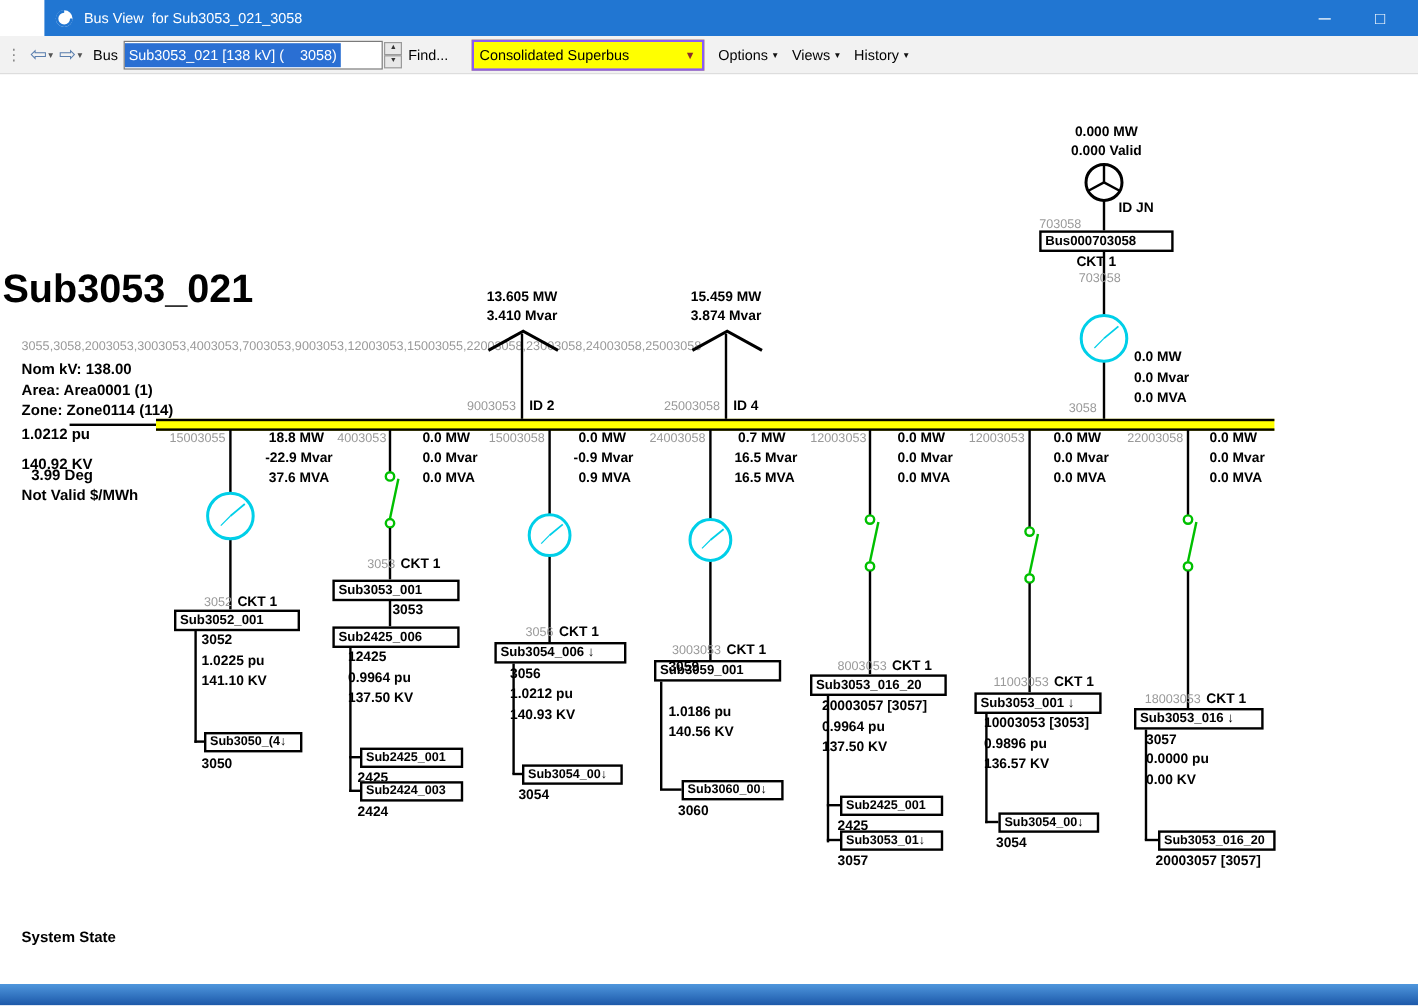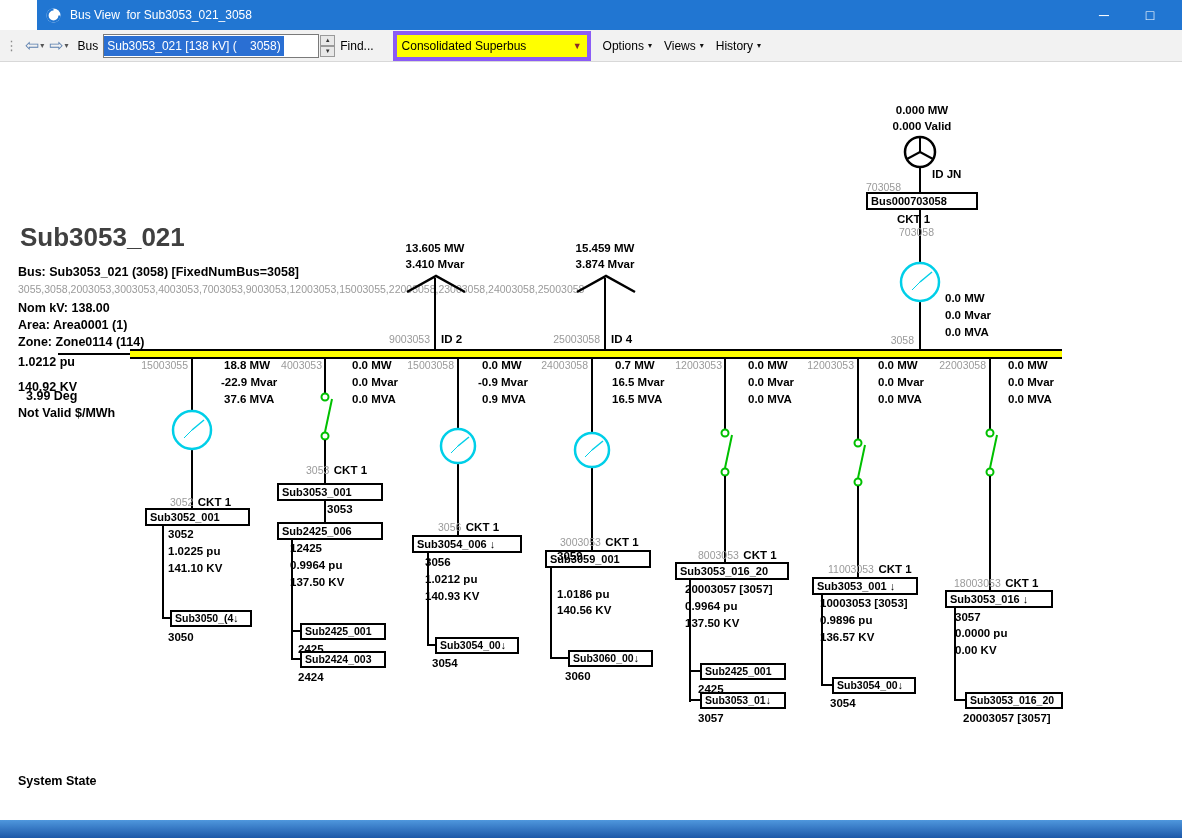--- a/index.html
+++ b/index.html
@@ -11,34 +11,34 @@
   .win-btn{width:46px;height:30px;display:flex;align-items:center;justify-content:center;font-size:14px;color:#fff;}
   .toolbar{position:absolute;left:0;top:30px;width:100%;height:31px;background:#f2f2f2;border-bottom:1px solid #d8d8d8;display:flex;align-items:center;font-size:12px;color:#000;}
   .grip{color:#8a8a8a;font-size:13px;margin:0 6px 0 5px;}
   .navarrow{color:#5b7fae;font-size:17px;margin:0 1px;}
   .caret{color:#555;font-size:8px;margin:0 4px 0 0;}
   .lbl{margin:0 5px;}
   .combo{height:22px;background:#fff;border:1px solid #7a7a7a;display:flex;align-items:center;overflow:hidden;}
   .sel{background:#2a6fd3;color:#fff;font-size:12px;white-space:pre;padding:3px 3px;}
   .spin{width:15px;height:22px;display:flex;flex-direction:column;margin-left:1px;}
   .spin-b{flex:1;border:1px solid #9a9a9a;background:#e8e8e8;font-size:6px;display:flex;align-items:center;justify-content:center;color:#333;}
-  .ycombo{height:22px;background:#ffff00;border:4px solid #8b5cf6;width:180px;display:flex;align-items:center;justify-content:space-between;padding:0 5px;margin-left:14px;}
+  .ycombo{height:22px;background:#ffff00;border:2px solid #8b5cf6;width:180px;display:flex;align-items:center;justify-content:space-between;padding:0 5px;margin-left:14px;}
   .ycaret{color:#8a2a2a;font-size:9px;}
   .menu{display:flex;align-items:center;margin-left:12px;}
   .mcaret{font-size:8px;color:#111;margin-left:4px;}
   .canvas{position:absolute;left:0;top:62px;width:1182px;height:758px;background:#fff;}
   .abs{position:absolute;}
   .t{position:absolute;white-space:nowrap;font-size:12px;color:#000;line-height:1.15;}
   .m{font-weight:bold;font-size:11.5px;}
   .hb{font-weight:bold;font-size:12.5px;}
   .g{color:#9a9a9a;}
   .s10{font-size:10.5px;}
   .ra{text-align:right;}
   .ctr{text-align:center;}
-  .pagetitle{position:absolute;left:20px;top:160px;font-size:26px;font-weight:bold;color:#404040;white-space:nowrap;}
+  .pagetitle{position:absolute;left:2px;top:160px;font-size:33px;font-weight:bold;color:#000000;white-space:nowrap;}
   .vline{position:absolute;width:2px;background:#000;}
   .hline{position:absolute;height:2px;background:#000;}
   .busbar{position:absolute;left:130px;top:287px;width:932px;height:6px;background:#ffff00;border-top:2px solid #000;border-bottom:2px solid #000;}
   .box{position:absolute;box-sizing:border-box;border:2px solid #000;background:#fff;font-size:11px;font-weight:bold;line-height:14px;height:18px;padding:0 3px;white-space:nowrap;overflow:hidden;}
   .box.sm{height:17px;font-size:10.5px;line-height:13px;}
   .statusbar{position:absolute;left:0;top:820px;width:100%;height:18px;background:linear-gradient(#4f97dd,#1b57a8);}
   .cktlbl{position:absolute;white-space:nowrap;text-align:center;}
 </style>
 </head>
 <body>
@@ -86,21 +86,20 @@
     </span>
     <span class="menu">
       <span>History</span>
       <span class="mcaret">▾</span>
     </span>
   </div>
 
   <div class="canvas">
 
     <div class="pagetitle">Sub3053_021</div>
-    <div class="t hb" style="left:18px;top:203px">Bus: Sub3053_021 (3058) [FixedNumBus=3058]</div>
     <div class="t g s10" style="left:18px;top:221px">3055,3058,2003053,3003053,4003053,7003053,9003053,12003053,15003055,22003058,23003058,24003058,25003058</div>
     <div class="t hb" style="left:18px;top:239px">Nom kV: 138.00</div>
     <div class="t hb" style="left:18px;top:256px">Area: Area0001 (1)</div>
     <div class="t hb" style="left:18px;top:273px">Zone: Zone0114 (114)</div>
     <div class="t hb" style="left:18px;top:293px">1.0212 pu</div>
     <div class="t hb" style="left:18px;top:318px">140.92 KV</div>
     <div class="t hb" style="left:26px;top:327px">3.99 Deg</div>
     <div class="t hb" style="left:18px;top:344px">Not Valid $/MWh</div>
 
     <div class="hline" style="left:58px;top:291px;width:72px"></div>

